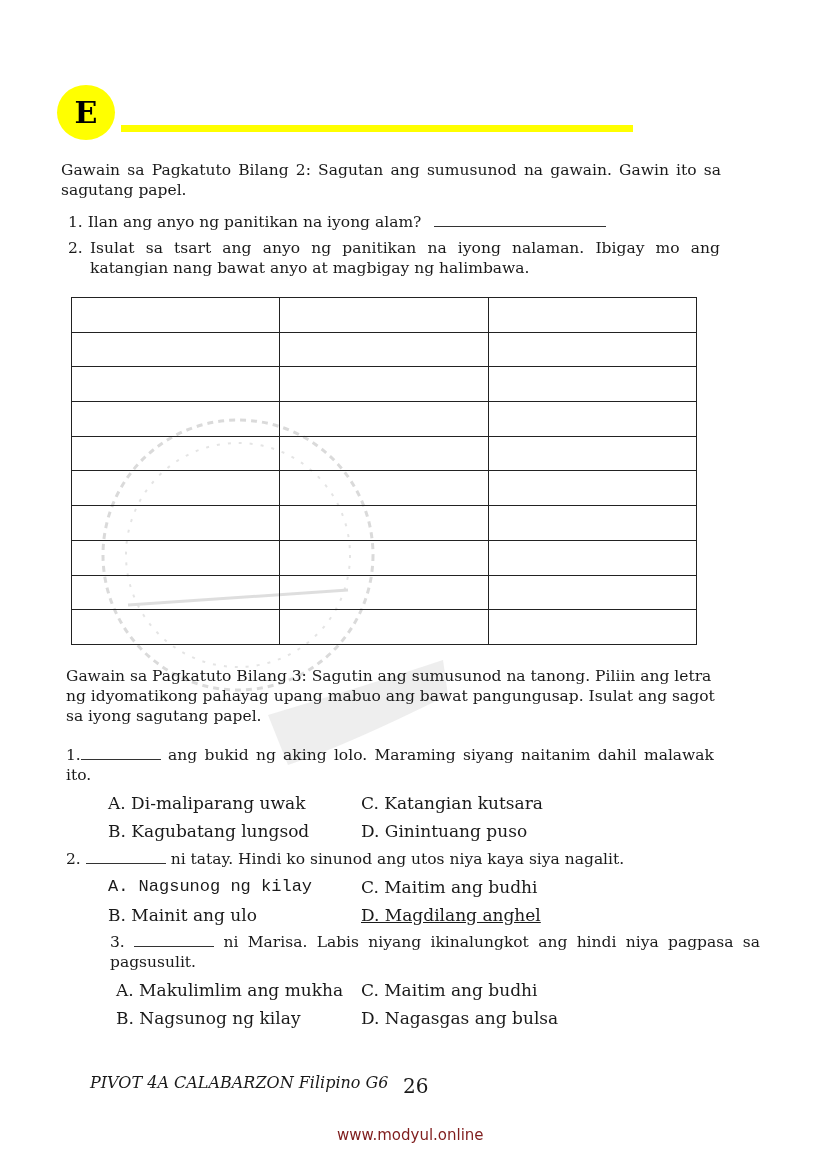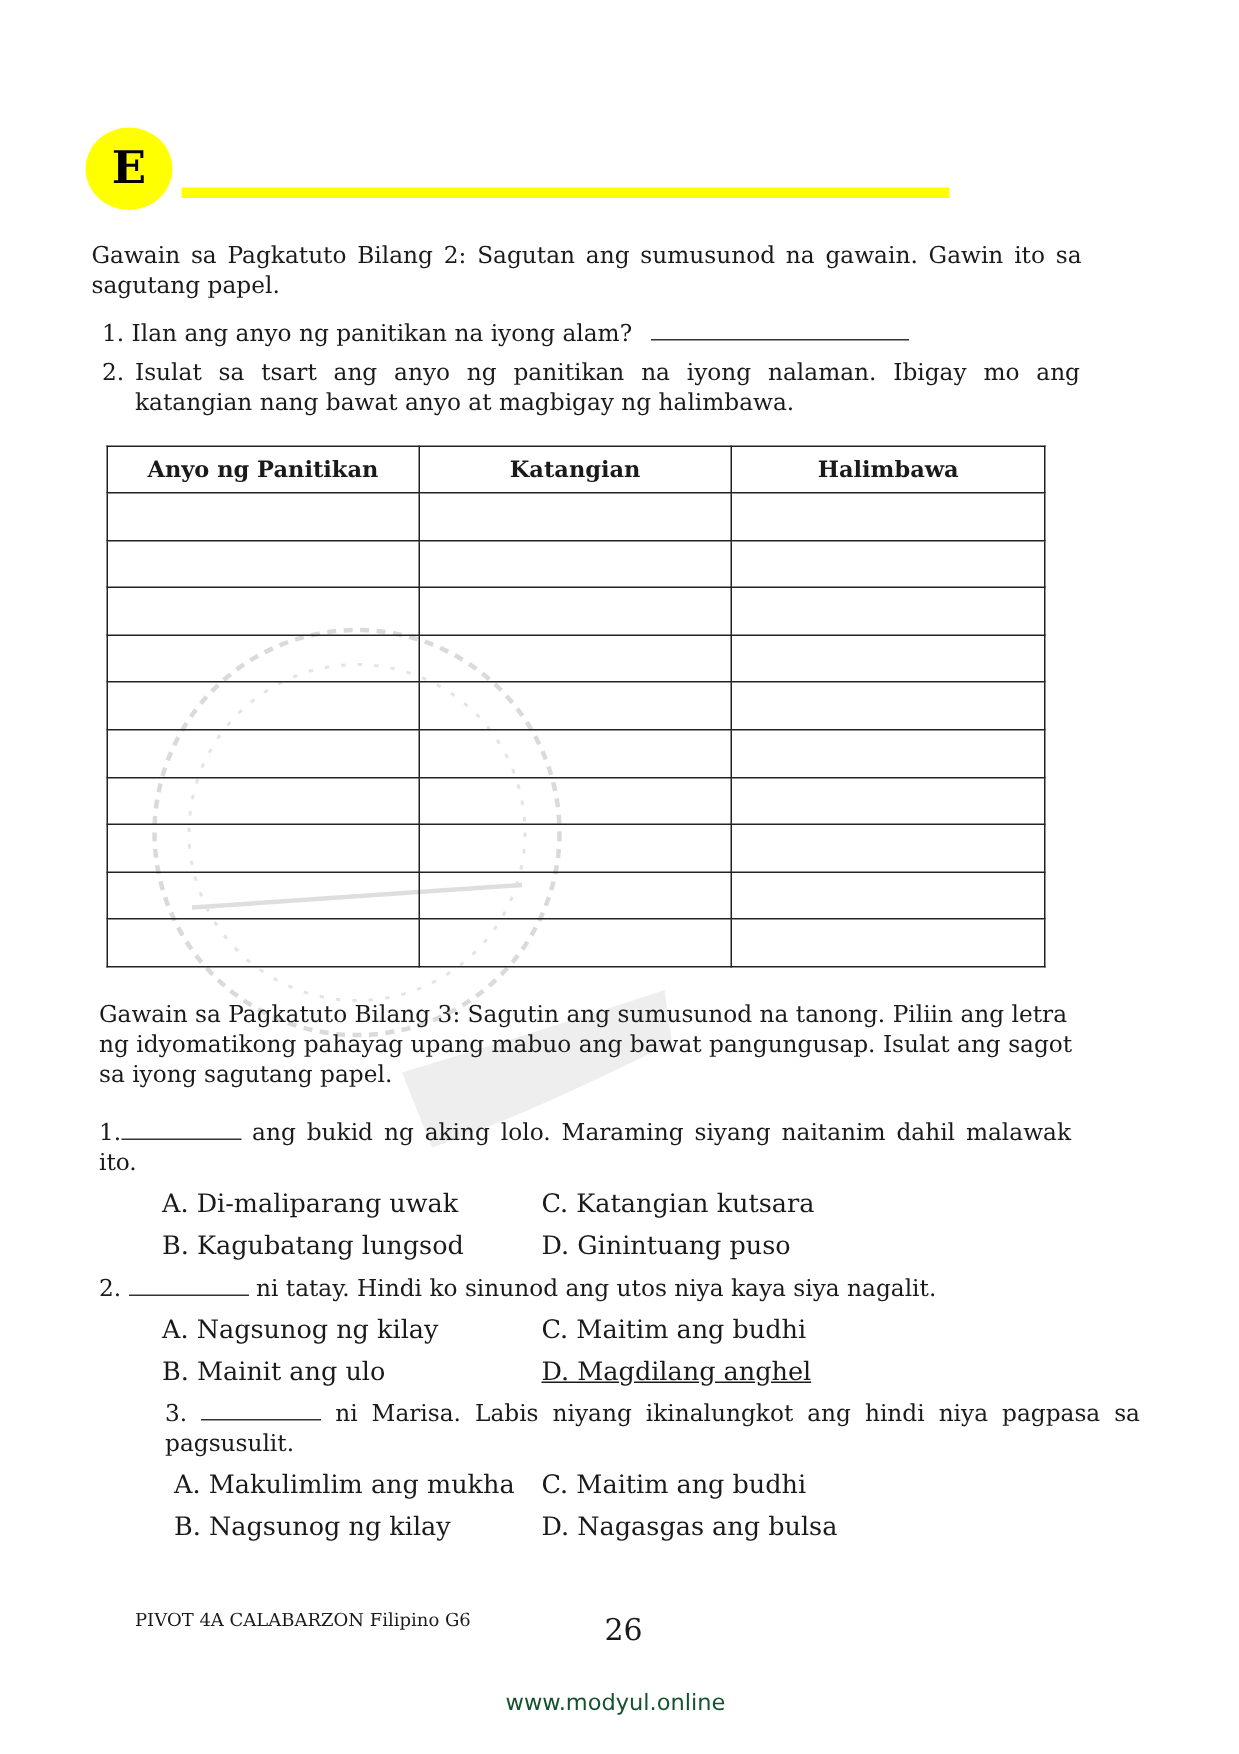--- a/index.html
+++ b/index.html
@@ -11,23 +11,23 @@
            font-family:"DejaVu Serif", serif; font-weight:bold; font-size:30px; color:#000; }
   .yline { left:121px; top:125px; width:512px; height:7px; background:#ffff00; }
   .txt { font-size:15.5px; line-height:20px; }
   .b { font-weight:normal; }
   .just { text-align:justify; }
   .blank { display:inline-block; border-bottom:1px solid #333; height:14px; vertical-align:baseline; }
   table.chart { position:absolute; left:71px; top:297px; width:626px; height:348px; border-collapse:collapse; }
   table.chart td, table.chart th { border:1.5px solid #222; padding:0; }
   table.chart th { font-weight:bold; font-size:15px; height:30px; text-align:center; vertical-align:middle; }
   .opt { position:absolute; font-size:17px; }
-  .footer { font-size:12px; }
+  .footer { font-style:italic; font-size:16px; }
   .pagenum { font-size:20px; }
-  .wm { font-family:"DejaVu Sans", sans-serif; font-size:15px; color:#14532d; }
+  .wm { font-family:"DejaVu Sans", sans-serif; font-size:15px; color:#7f1d1d; }
   .stamp { left:88px; top:385px; width:360px; height:390px; pointer-events:none; opacity:0.55; }
 </style>
 </head>
 <body>
 
 <svg class="abs stamp" viewBox="0 0 360 390">
   <circle cx="150" cy="170" r="135" fill="none" stroke="#bdbdbd" stroke-width="3" stroke-dasharray="6 5"></circle>
   <circle cx="150" cy="170" r="112" fill="none" stroke="#cfcfcf" stroke-width="2" stroke-dasharray="3 8"></circle>
   <path d="M40 220 L260 205" stroke="#c4c4c4" stroke-width="3"></path>
   <path d="M180 330 Q280 300 355 275 L360 310 Q260 360 200 380 Z" fill="#cccccc" opacity="0.6"></path>
@@ -48,25 +48,20 @@
   <span class="blank" style="width:172px; margin-left:8px;"></span>
 </div>
 
 <div class="abs txt just" style="left:68px; top:238px; width:652px; display:flex;">
   <span style="width:22px; flex:none;">2.</span>
   <span>Isulat sa tsart ang anyo ng panitikan na iyong nalaman.  Ibigay mo ang katangian nang bawat anyo at magbigay ng halimbawa.</span>
 </div>
 
 <table class="chart">
   <tbody>
-      <tr>
-    <th style="width:208px;">Anyo ng Panitikan</th>
-    <th style="width:209px;">Katangian</th>
-    <th style="width:209px;">Halimbawa</th>
-  </tr>
   <tr>
         <td></td>
         <td></td>
         <td></td>
       </tr>
   <tr>
         <td></td>
         <td></td>
         <td></td>
       </tr>
@@ -121,21 +116,21 @@
   <span>1.</span><span class="blank" style="width:80px;"></span><span> ang bukid ng aking lolo.  Maraming siyang naitanim dahil malawak ito.</span>
 </div>
 <div class="opt" style="left:108px; top:793px;">A. Di-maliparang uwak</div>
 <div class="opt" style="left:361px; top:793px;">C. Katangian kutsara</div>
 <div class="opt" style="left:108px; top:821px;">B. Kagubatang lungsod</div>
 <div class="opt" style="left:361px; top:821px;text-align:center;">D. Ginintuang puso</div>
 
 <div class="abs txt" style="left:66px; top:849px; width:650px;">
   <span>2.</span> <span class="blank" style="width:80px;"></span><span> ni tatay.  Hindi ko sinunod ang utos niya kaya siya nagalit.</span>
 </div>
-<div class="opt" style="left:108px; top:877px;">A. Nagsunog ng kilay</div>
+<div class="opt" style="left:108px; top:877px;font-family:Liberation Mono, monospace;">A. Nagsunog ng kilay</div>
 <div class="opt" style="left:361px; top:877px;">C. Maitim ang budhi</div>
 <div class="opt" style="left:108px; top:905px;">B. Mainit ang ulo</div>
 <div class="opt" style="left:361px; top:905px;text-decoration:underline;">D. Magdilang anghel</div>
 
 <div class="abs txt just" style="left:66px; top:932px; width:650px;margin-left:44px;">
   <span>3.</span> <span class="blank" style="width:80px;"></span><span> ni Marisa.  Labis niyang ikinalungkot ang hindi niya pagpasa sa pagsusulit.</span>
 </div>
 <div class="opt" style="left:116px; top:980px;">A. Makulimlim ang mukha</div>
 <div class="opt" style="left:361px; top:980px;">C. Maitim ang budhi</div>
 <div class="opt" style="left:116px; top:1008px;">B. Nagsunog ng kilay</div>

